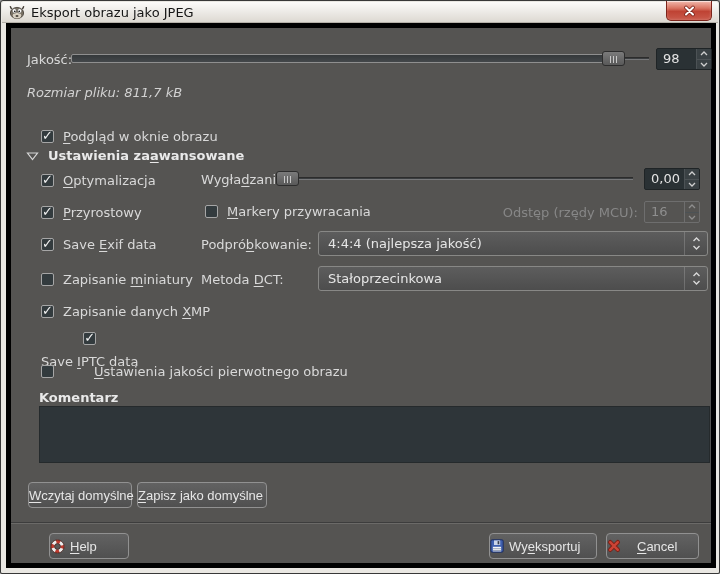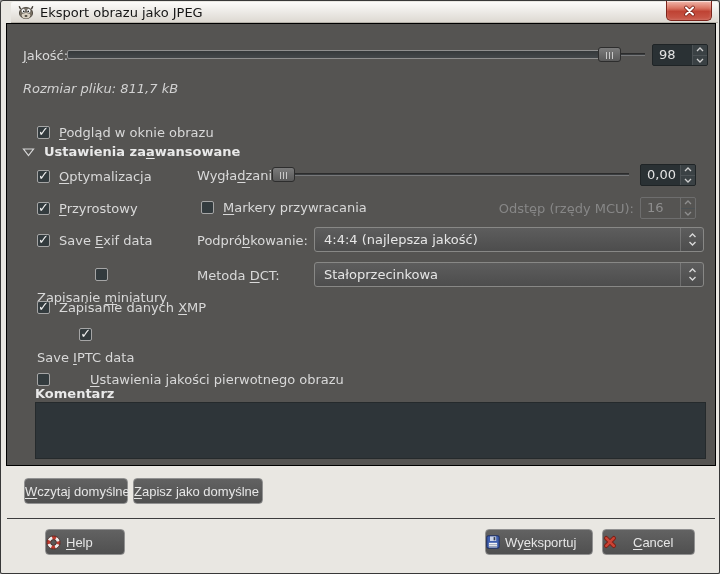--- a/index.html
+++ b/index.html
@@ -5,37 +5,37 @@
   * { margin:0; padding:0; box-sizing:border-box; }
   html,body { background:#9a9a9a; }
   body { font-family:"DejaVu Sans","Liberation Sans",sans-serif; }
 
   .win {
     position:relative; width:720px; height:574px;
     background:#e9e7e2; border:1px solid #383838; border-radius:3px 3px 2px 2px;
     overflow:hidden;
   }
   .titlebar {
-    position:absolute; top:1px; left:10px; right:1px; height:21px;
+    position:absolute; top:1px; left:1px; right:1px; height:21px;
     background:linear-gradient(#fcfbfa,#ddd9d2);
     border-bottom:1px solid #b5b1a9; border-radius:2px 2px 0 0;
     display:flex; align-items:center; padding-left:7px; gap:6px;
   }
   .titlebar .title { font-size:13px; color:#151515; }
   .closebtn {
     position:absolute; top:0; right:7px; width:46px; height:20px;
     border:1px solid #7c241b; border-top:none; border-radius:0 0 5px 5px;
     background:linear-gradient(#f2b8ac 0%,#d97462 38%,#bf4334 55%,#ca5a4b 100%);
     box-shadow:inset 0 1px 0 rgba(255,255,255,.55), inset 0 0 3px rgba(255,255,255,.25);
     display:flex; align-items:center; justify-content:center; cursor:pointer;
   }
 
   .client {
-    position:absolute; left:5px; top:22px; width:710px; height:443px;
-    background:#555452; border:1px solid #000000; color:#d9d9d9; font-size:13px;
+    position:absolute; left:5px; top:22px; width:710px; height:545px;
+    background:#555452; border:5px solid #000000; color:#d9d9d9; font-size:13px;
   }
   .abs { position:absolute; }
   .lbl { color:#d9d9d9; white-space:nowrap; }
   .lbl u { text-decoration:underline; text-underline-offset:2px; }
   .bold { font-weight:bold; color:#e9e9e9; }
   .dim { color:#878787; }
   .italic { font-style:italic; color:#d2d2d2; }
 
   
   .cbrow { position:absolute; display:flex; align-items:center; gap:9px; height:15px; }
@@ -179,33 +179,33 @@
       <span class="lbl"><u>O</u>ptymalizacja</span>
     </div>
     <div class="cbrow" style="left:30px; top:177px;">
       <span class="checkbox" data-checked="true"></span>
       <span class="lbl"><u>P</u>rzyrostowy</span>
     </div>
     <div class="cbrow" style="left:30px; top:209px;">
       <span class="checkbox" data-checked="true"></span>
       <span class="lbl">Save <u>E</u>xif data</span>
     </div>
-    <div class="cbrow" style="left:30px; top:244px;flex-direction:column;">
+    <div class="cbrow" style="left:30px; top:244px;">
       <span class="checkbox" data-checked="false"></span>
       <span class="lbl">Zapisanie <u>m</u>iniatury</span>
     </div>
     <div class="cbrow" style="left:30px; top:276px;">
       <span class="checkbox" data-checked="true"></span>
       <span class="lbl">Zapisanie danych <u>X</u>MP</span>
     </div>
     <div class="cbrow" style="left:30px; top:304px;flex-direction:column;">
       <span class="checkbox" data-checked="true"></span>
       <span class="lbl">Save <u>I</u>PTC data</span>
     </div>
-    <div class="cbrow" style="left:30px; top:348px;gap:40px;">
+    <div class="cbrow" style="left:30px; top:336px;gap:40px;">
       <span class="checkbox" data-checked="false"></span>
       <span class="lbl"><u>U</u>stawienia jakości pierwotnego obrazu</span>
     </div>
 
     <span class="abs lbl" style="left:190px; top:144px;">Wygła<u>d</u>zanie:</span>
     <div class="slider" style="left:265px; top:143px; width:357px;">
       <div class="rail" style="left:12px;"></div>
       <div class="handle" style="left:0px;"></div>
     </div>
     <div class="spin" style="left:633px; top:140px; width:56px; height:22px;">

